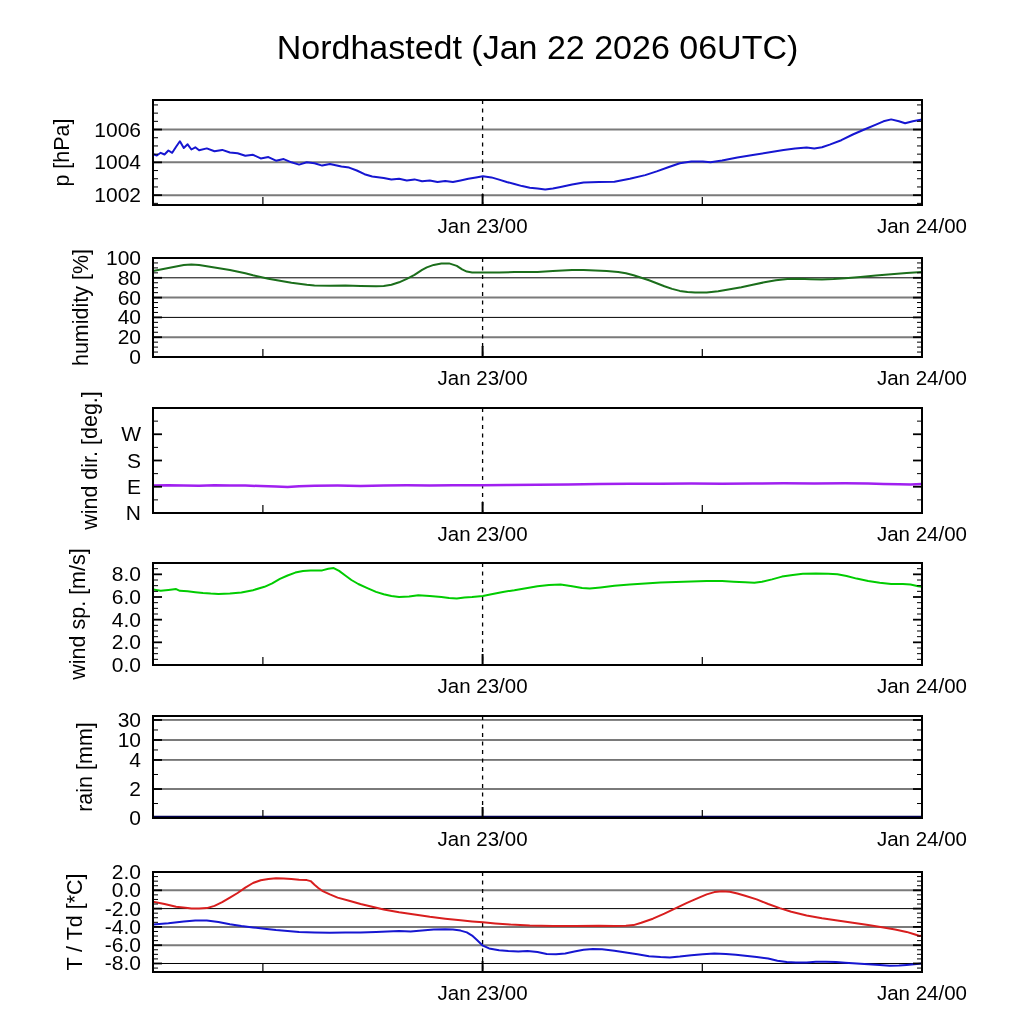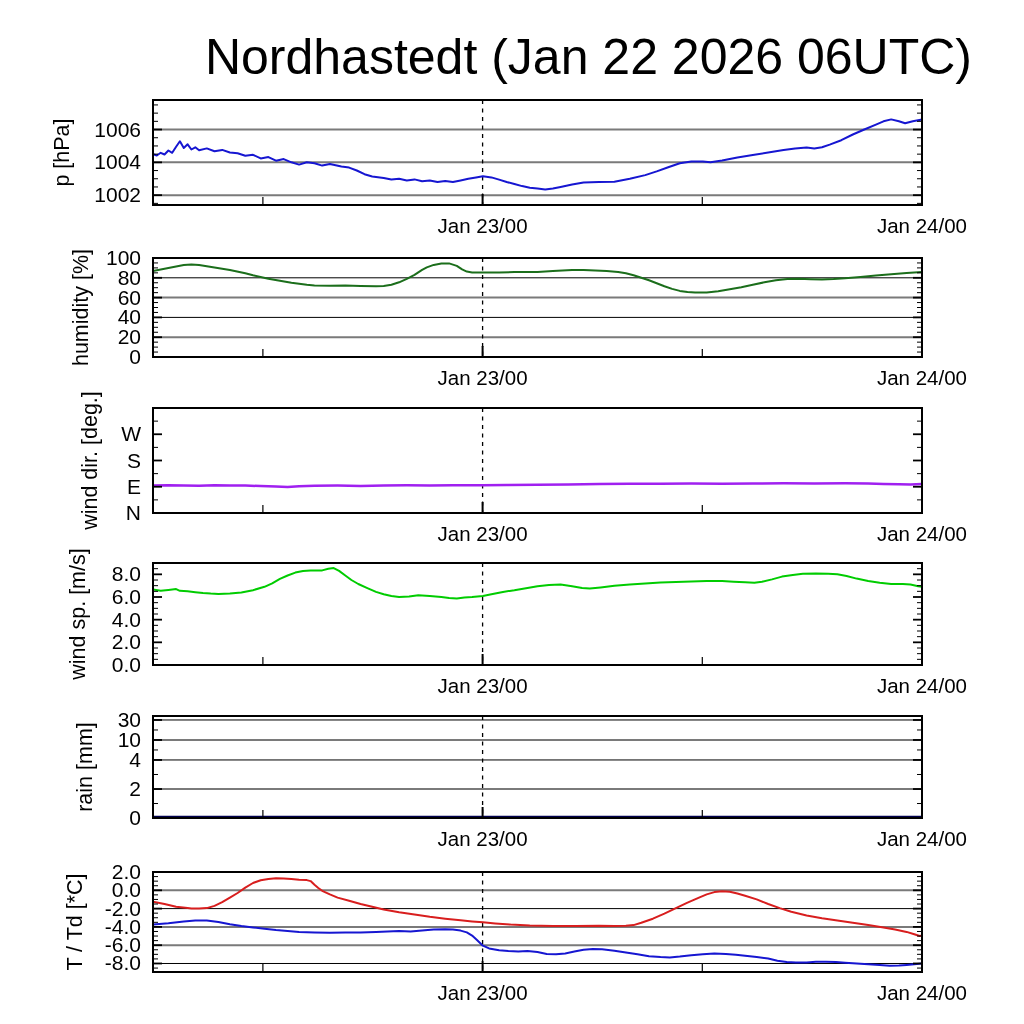--- a/index.html
+++ b/index.html
@@ -1,19 +1,19 @@
 <!DOCTYPE html>
 <html><head>
 <meta charset="utf-8">
 <style>
   html,body{margin:0;padding:0;background:#ffffff;width:1024px;height:1024px;overflow:hidden;
             font-family:"Liberation Sans", sans-serif;}
   #figure{position:relative;width:1024px;height:1024px;background:#fff;}
-  #chart-title{position:absolute;top:28px;left:103px;width:869px;text-align:right;
-               font-size:50px;color:#000;white-space:nowrap;}
+  #chart-title{position:absolute;top:28px;left:103px;width:869px;text-align:center;
+               font-size:34px;color:#000;white-space:nowrap;}
   svg{position:absolute;top:0;left:0;}
   text{fill:#000;}
 </style>
 </head>
 <body>
 
 <div id="figure">
   <div id="chart-title">Nordhastedt (Jan 22 2026 06UTC)</div>
   <svg id="plot" width="1024" height="1024">
       <g>

